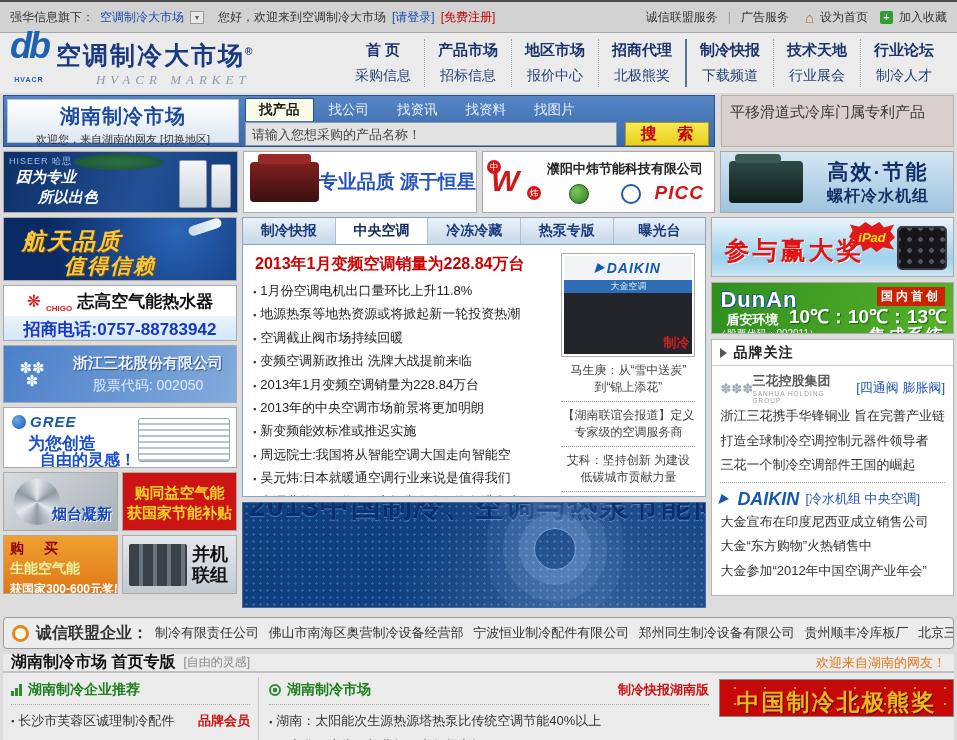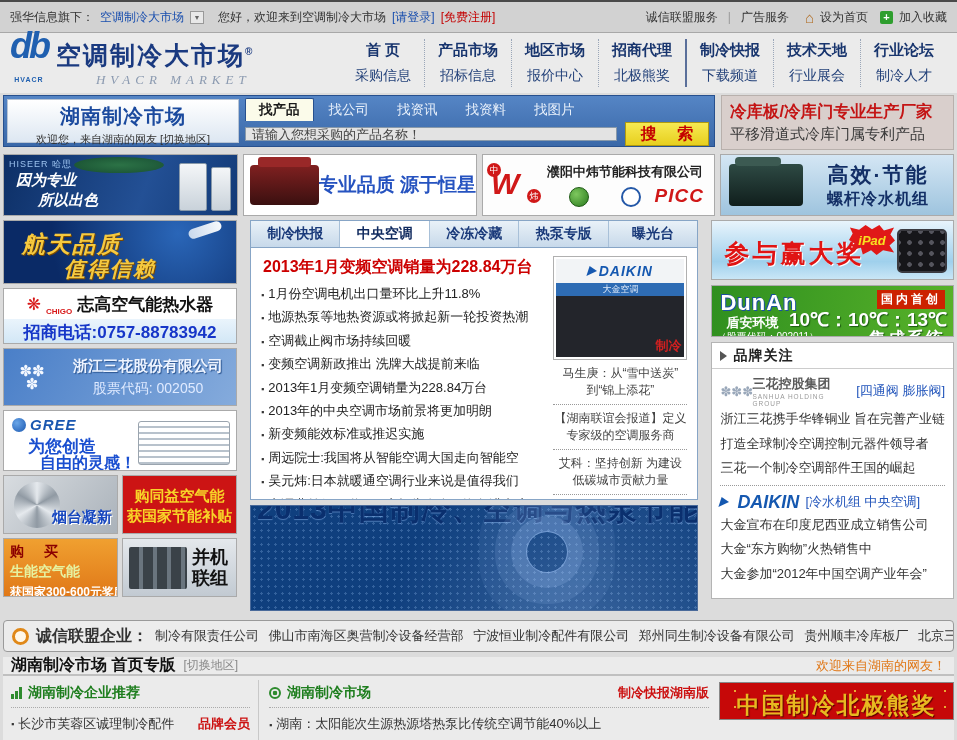--- a/index.html
+++ b/index.html
@@ -38,21 +38,21 @@
   .search-row { display:flex; gap:6px; padding:2px 3px 0 3px; }
   .search-mod { width:712px; height:52px; background:linear-gradient(#5585c5,#3a68a8); border:1px solid #27508e; display:flex; padding:3px; gap:4px; }
   .region-box { width:232px; background:linear-gradient(#ffffff,#dde7f2); border:1px solid #b8c4d4; text-align:center; padding-top:3px; }
   .region-box .rt { font-size:20px; font-weight:bold; color:#1b4a9e; letter-spacing:1px; }
   .region-box .rw { font-size:11px; color:#333; margin-top:2px; }
   .search-right { flex:1; display:flex; flex-direction:column; }
   .tabs { display:flex; align-items:flex-end; gap:2px; height:22px; padding-left:2px; }
   .stab { font-size:13.5px; color:#e9f1fb; padding:2px 13px; cursor:pointer; white-space:nowrap; }
   .stab.active { background:#fbfbea; color:#1a1a1a; font-weight:bold; border:1px solid #27508e; border-bottom:none; border-radius:2px 2px 0 0; }
   .sline { flex:1; display:flex; align-items:center; gap:8px; background:transparent; padding:1px 2px; }
-  .sinput { flex:1; height:14px; border:1px solid #8899aa; background:#e3e3e3; font-size:13px; padding:0 6px; color:#333; }
+  .sinput { flex:1; height:24px; border:1px solid #8899aa; background:#e3e3e3; font-size:13px; padding:0 6px; color:#333; }
   .sinput::placeholder { color:#444; }
   .sbtn { width:84px; height:24px; background:linear-gradient(#f7ea52,#e7cf1e); border:1px solid #b09a10; color:#c40000;
           font-weight:bold; font-size:16px; letter-spacing:8px; padding-left:8px; cursor:pointer; }
   .coldroom { flex:1; background:#d9cfcc; border:1px solid #b8b0ac; padding:5px 8px; }
   .coldroom .c1 { color:#c41414; font-weight:bold; font-size:16.5px; white-space:nowrap; }
   .coldroom .c2 { color:#3a3a3a; font-size:15px; margin-top:2px; white-space:nowrap; }
 
   
   .banner-row { display:flex; gap:5px; padding:4px 3px 0 3px; }
   .bnr { height:62px; border:1px solid #aaa; overflow:hidden; position:relative; }
@@ -77,21 +77,21 @@
   .emblem { position:absolute; left:138px; top:32px; width:20px; height:20px; border-radius:50%; border:2px solid #2458a8; background:#fff; }
   .picc { position:absolute; right:10px; bottom:8px; color:#d01818; font-weight:bold; font-style:italic; font-size:19px; letter-spacing:1px; }
   .bnr-screw { flex:1; background:linear-gradient(#d4e6f4,#9ec4de); display:flex; align-items:center; }
   .screw-machine { width:74px; height:42px; margin-left:8px; background:linear-gradient(#2e4a44,#101e1c); border-radius:4px; position:relative; }
   .screw-machine:before { content:""; position:absolute; top:-7px; left:6px; width:46px; height:9px; background:#3c5a52; border-radius:4px; }
   .bnr-screw .sc { flex:1; text-align:center; }
   .bnr-screw .sc .s1 { color:#132f66; font-weight:bold; font-size:21px; letter-spacing:2px; }
   .bnr-screw .sc .s2 { color:#132f66; font-weight:bold; font-size:16px; letter-spacing:1px; }
 
   
-  .main { display:flex; gap:13px; padding:4px 3px 4px 3px; }
+  .main { display:flex; gap:5px; padding:4px 3px 4px 3px; }
   .leftcol { width:235px; display:flex; flex-direction:column; gap:4px; }
   .lad { border:1px solid #aaa; overflow:hidden; position:relative; }
   .ad-space { height:64px; background:radial-gradient(circle at 75% 20%,#2a66b8,#0a2a66 70%); }
   .ad-space .g1 { position:absolute; left:18px; top:8px; font-size:23px; font-weight:bold; font-style:italic; color:#f6c93e; text-shadow:1px 1px 0 #7a4a00; letter-spacing:2px; }
   .ad-space .g2 { position:absolute; left:60px; top:34px; font-size:21px; font-weight:bold; font-style:italic; color:#f6c93e; text-shadow:1px 1px 0 #7a4a00; letter-spacing:2px; }
   .rocket { position:absolute; right:14px; top:4px; width:34px; height:10px; background:linear-gradient(90deg,#c8d8ec,#f8fafc); border-radius:5px; transform:rotate(-18deg); }
   .ad-chigo { height:56px; background:#fff; }
   .chigo-row { display:flex; align-items:center; justify-content:center; gap:5px; margin-top:4px; }
   .chigo-flame { color:#d81818; font-size:17px; }
   .chigo-brand { color:#d81818; font-size:8px; font-weight:bold; align-self:flex-end; }
@@ -307,21 +307,20 @@
           <span class="stab">找资料</span>
           <span class="stab">找图片</span>
         </div>
         <div class="sline">
           <input class="sinput" placeholder="请输入您想采购的产品名称！" style="">
           <button class="sbtn">搜 索</button>
         </div>
       </div>
     </div>
     <div class="coldroom">
-      <div class="c1">冷库板/冷库门专业生产厂家</div>
       <div class="c2">平移滑道式冷库门属专利产品</div>
     </div>
   </div>
 
   <div class="banner-row">
     <div class="bnr bnr-hiseer">
       <span class="hbrand">HISEER 哈思</span>
       <span class="island"></span>
       <span class="h1">因为专业</span>
       <span class="h2">所以出色</span>
@@ -515,21 +514,21 @@
 
   <div class="trust">
     <span class="trust-ico"></span>
     <span class="trust-label">诚信联盟企业：</span>
     <span class="trust-cos">制冷有限责任公司 佛山市南海区奥营制冷设备经营部 宁波恒业制冷配件有限公司 郑州同生制冷设备有限公司 贵州顺丰冷库板厂 北京三花制冷设备有限责任公司</span>
   </div>
 
   <div class="regional">
     <div class="reg-head">
       <span class="reg-title">湖南制冷市场 首页专版</span>
-      <span class="reg-switch">[切换地区]</span>
+      <span class="reg-switch">[自由的灵感]</span>
       <span class="reg-welcome">欢迎来自湖南的网友！</span>
     </div>
     <div class="reg-cols">
       <div class="reg-c1">
         <div class="gh">
           <span class="bars">
               <i style="height:5px"></i>
               <i style="height:8px"></i>
               <i style="height:12px"></i>
             </span>

